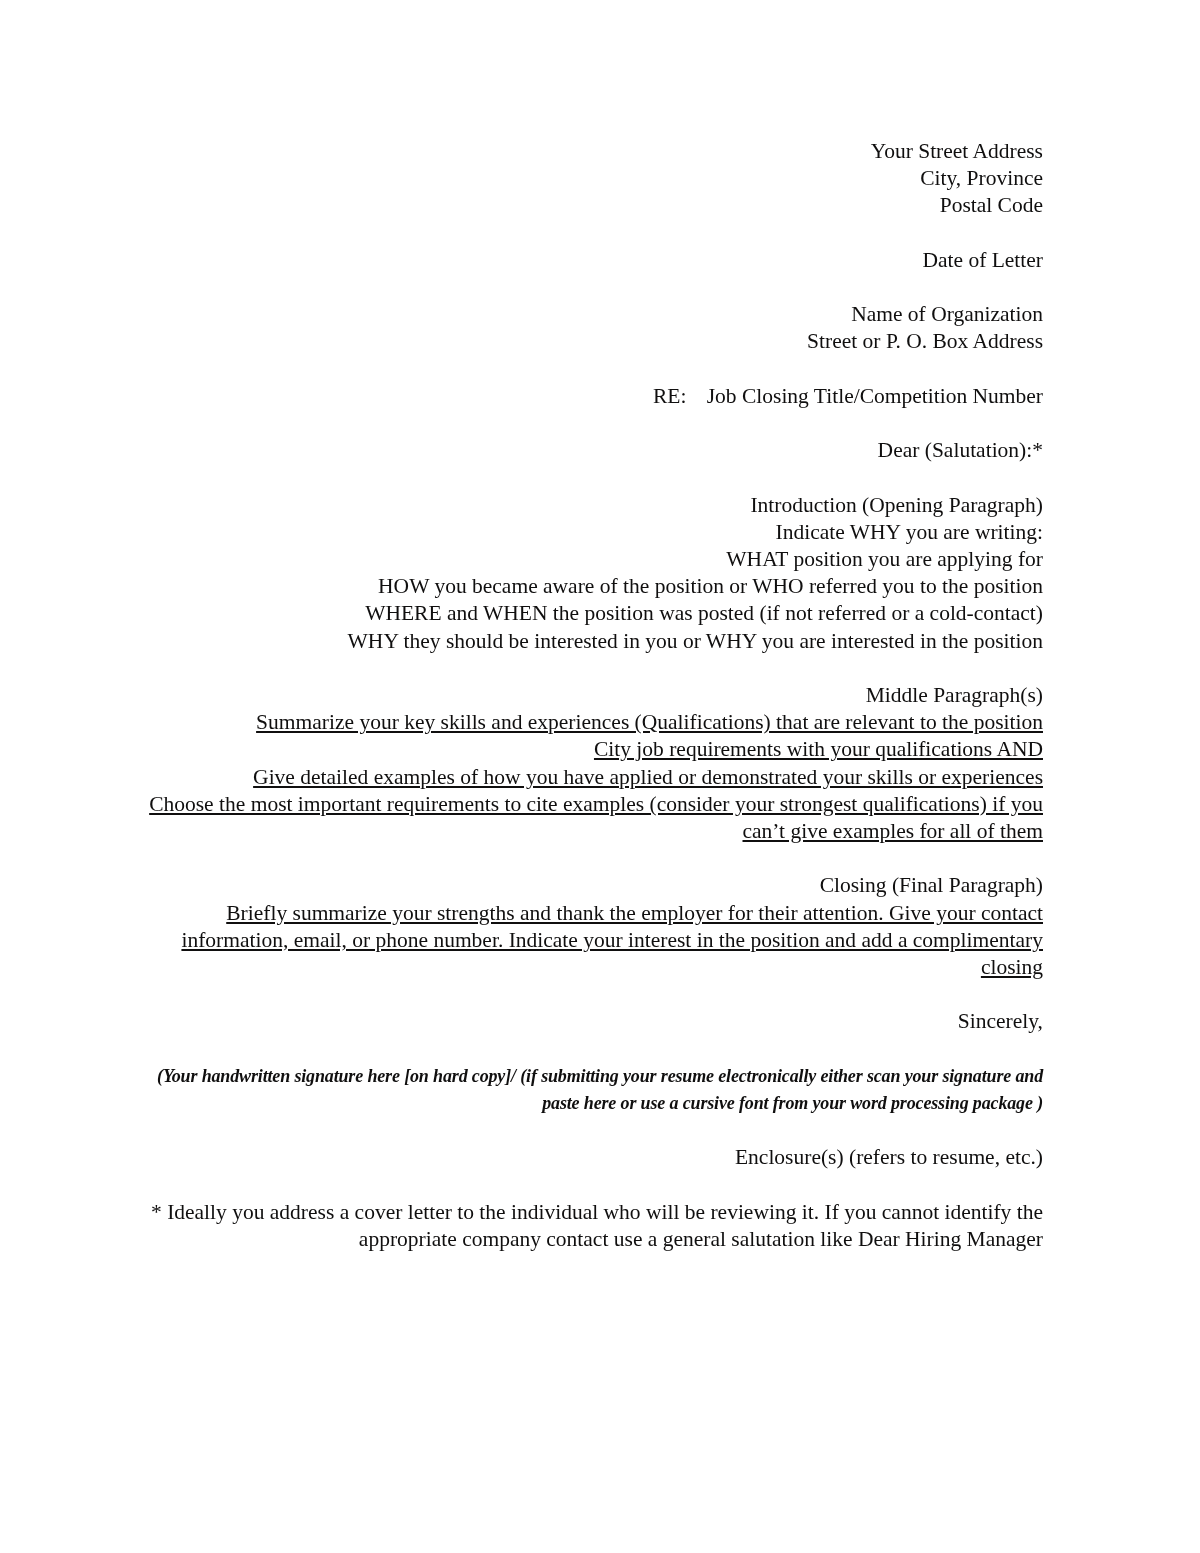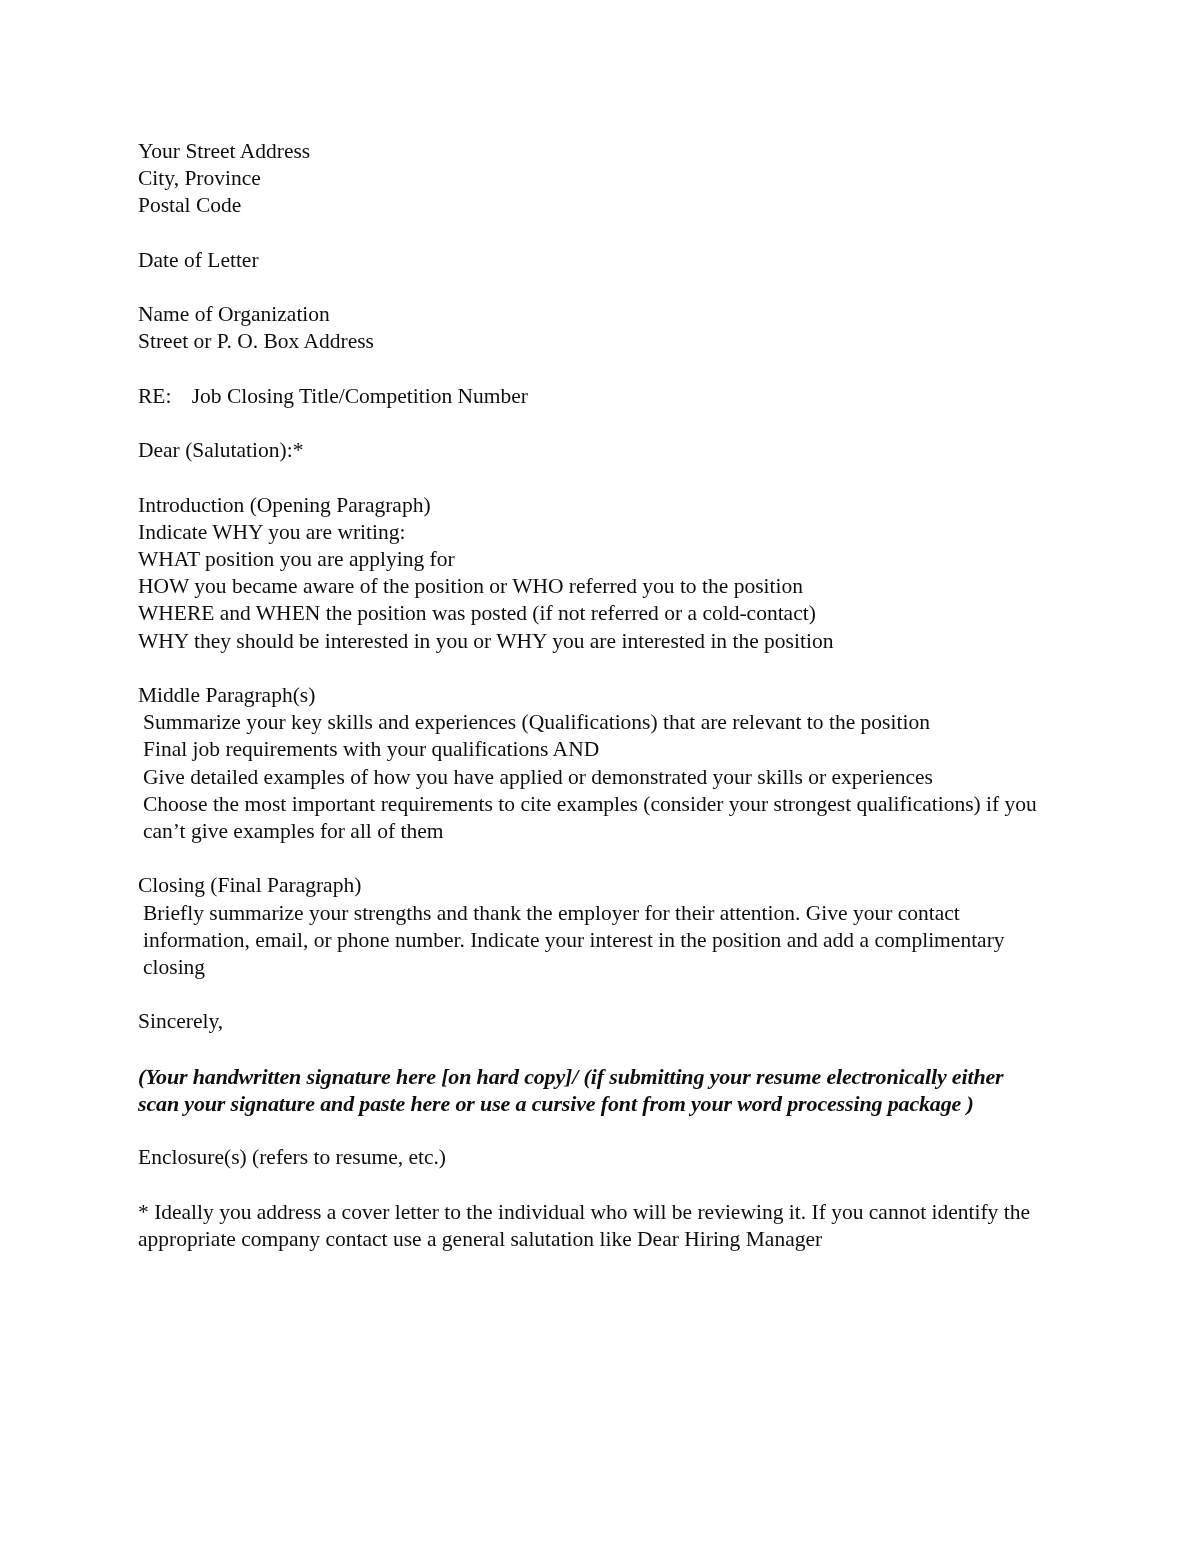--- a/index.html
+++ b/index.html
@@ -20,38 +20,39 @@
     width: 1200px;
     height: 1553px;
     background: #ffffff;
     box-sizing: border-box;
     padding: 138px 130px 0 138px;
   }
   .doc {
     font-size: 21.5px;
     line-height: 27.2px;
     width: 905px;
+    text-align: right;
   }
   .block {
     margin: 0 0 27.2px 0;
     padding: 0;
   }
   .block:last-child { margin-bottom: 17px; }
   .line {
     margin: 0;
     padding: 0;
     white-space: pre-wrap;
   }
   
-  .indented { padding-left: 5px; }
+  .indented { padding-left: 5px; text-decoration: underline; }
   .re-line { white-space: pre; }
   .sig {
     font-style: italic;
     font-weight: bold;
-    font-size: 22px;
+    font-size: 18px;
     letter-spacing: -0.15px;
   }
   .wrap { white-space: normal; }
 </style>
 </head>
 <body>
 
 <div id="page">
   <div class="doc">
 
@@ -83,21 +84,21 @@
       <p class="line">Indicate WHY you are writing:</p>
       <p class="line">WHAT position you are applying for</p>
       <p class="line">HOW you became aware of the position or WHO referred you to the position</p>
       <p class="line">WHERE and WHEN the position was posted (if not referred or a cold-contact)</p>
       <p class="line">WHY they should be interested in you or WHY you are interested in the position</p>
     </div>
 
     <div class="block">
       <p class="line">Middle Paragraph(s)</p>
       <p class="line indented">Summarize your key skills and experiences (Qualifications) that are relevant to the position</p>
-      <p class="line indented">Final job requirements with your qualifications AND</p>
+      <p class="line indented">City job requirements with your qualifications AND</p>
       <p class="line indented">Give detailed examples of how you have applied or demonstrated your skills or experiences</p>
       <p class="line indented wrap">Choose the most important requirements to cite examples (consider your strongest qualifications) if you can’t give examples for all of them</p>
     </div>
 
     <div class="block">
       <p class="line">Closing (Final Paragraph)</p>
       <p class="line indented wrap">Briefly summarize your strengths and thank the employer for their attention.  Give your contact information, email, or phone number. Indicate your interest in the position and add a complimentary closing</p>
     </div>
 
     <div class="block">

